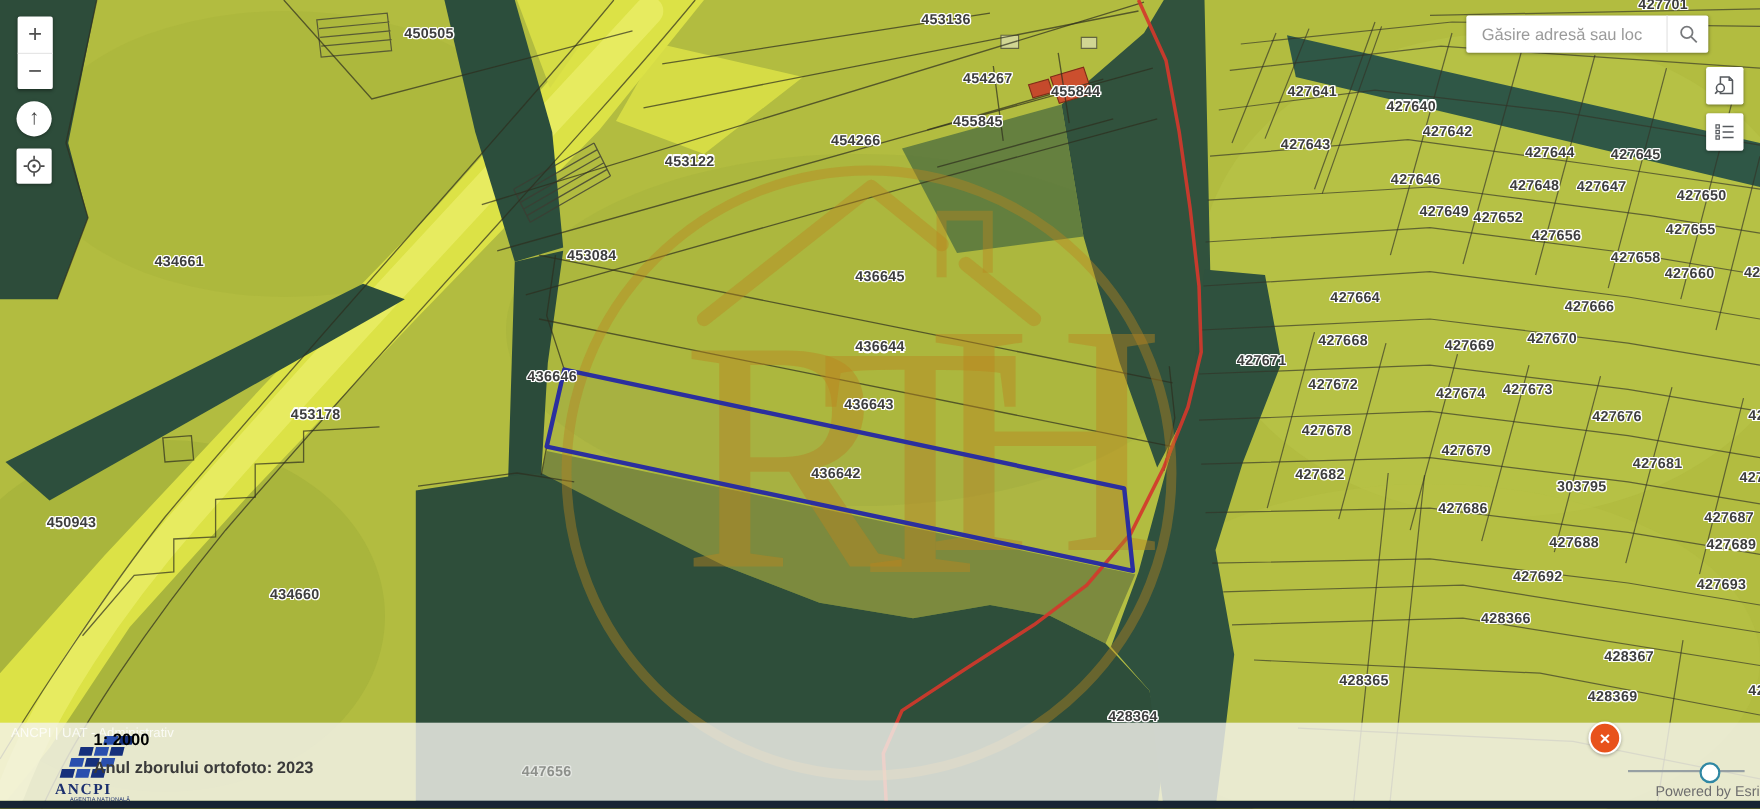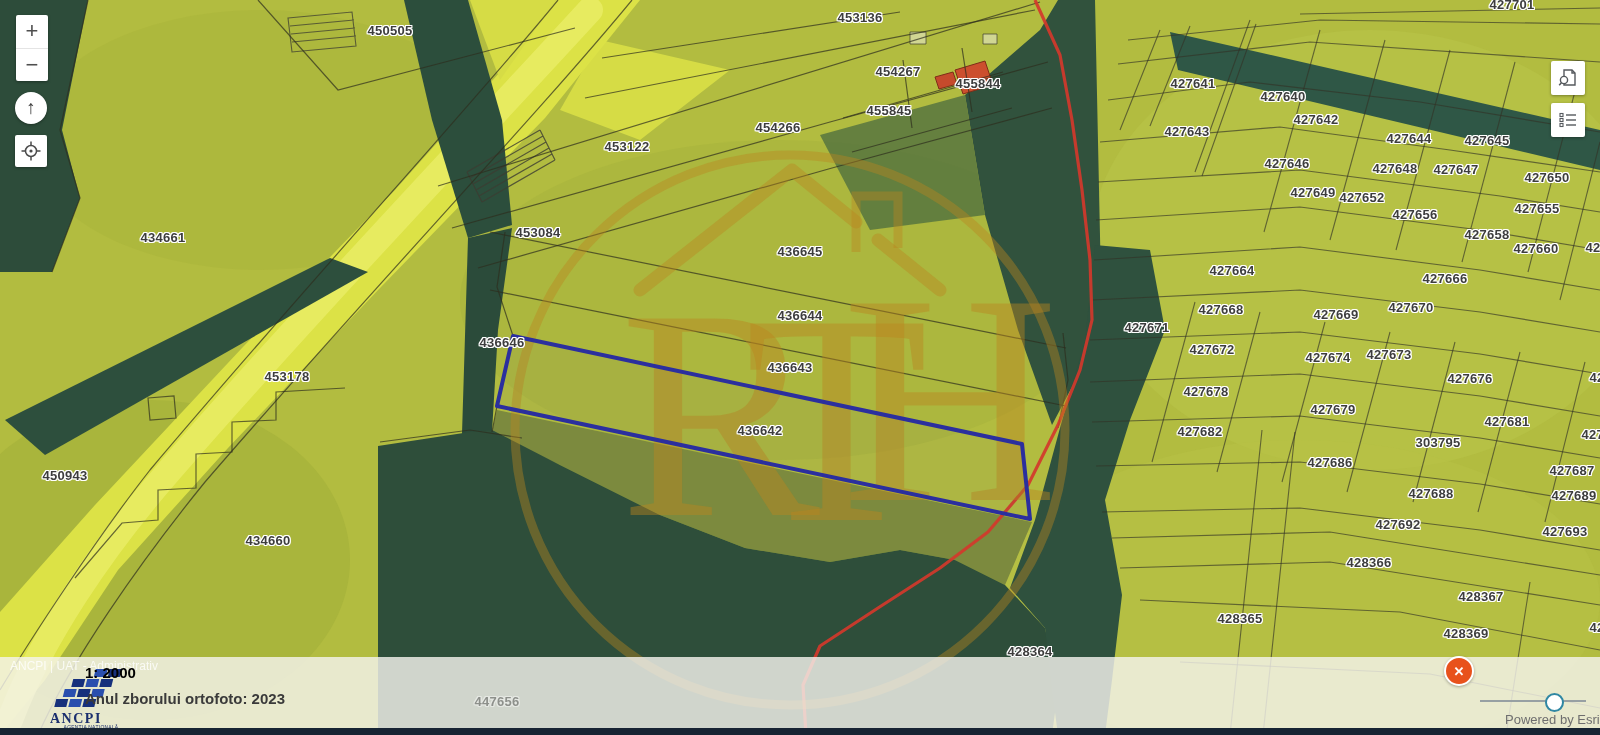--- a/index.html
+++ b/index.html
@@ -262,20 +262,29 @@
   </div>
 
   <div id="locatebtn" class="panel">
     <svg width="20" height="20" viewBox="0 0 20 20">
       <circle cx="10" cy="10" r="5.5" fill="none" stroke="#4b4b4b" stroke-width="1.5"></circle>
       <path d="M10,0.5 V4 M10,16 V19.5 M0.5,10 H4 M16,10 H19.5" stroke="#4b4b4b" stroke-width="1.5"></path>
       <circle cx="10" cy="10" r="1.6" fill="#4b4b4b"></circle>
     </svg>
   </div>
 
+  <div id="searchbox" class="panel">
+    <input type="text" placeholder="Găsire adresă sau loc" style="">
+    <div id="searchbtn">
+      <svg width="18" height="18" viewBox="0 0 18 18">
+        <circle cx="7.5" cy="7.5" r="5.2" fill="none" stroke="#77797c" stroke-width="1.6"></circle>
+        <line x1="11.5" y1="11.5" x2="16.5" y2="16.5" stroke="#77797c" stroke-width="1.6"></line>
+      </svg>
+    </div>
+  </div>
 
   <div id="identifybtn" class="panel sqbtn">
     <svg width="20" height="20" viewBox="0 0 20 20">
       <path d="M6,2 H14 L17,5 V17 H6 Z" fill="none" stroke="#55595e" stroke-width="1.4"></path>
       <path d="M14,2 V5 H17" fill="none" stroke="#55595e" stroke-width="1.4"></path>
       <circle cx="6" cy="12" r="3.6" fill="#fff" stroke="#55595e" stroke-width="1.4"></circle>
       <line x1="3.4" y1="14.8" x2="1.2" y2="17.2" stroke="#55595e" stroke-width="1.6"></line>
     </svg>
   </div>
 

